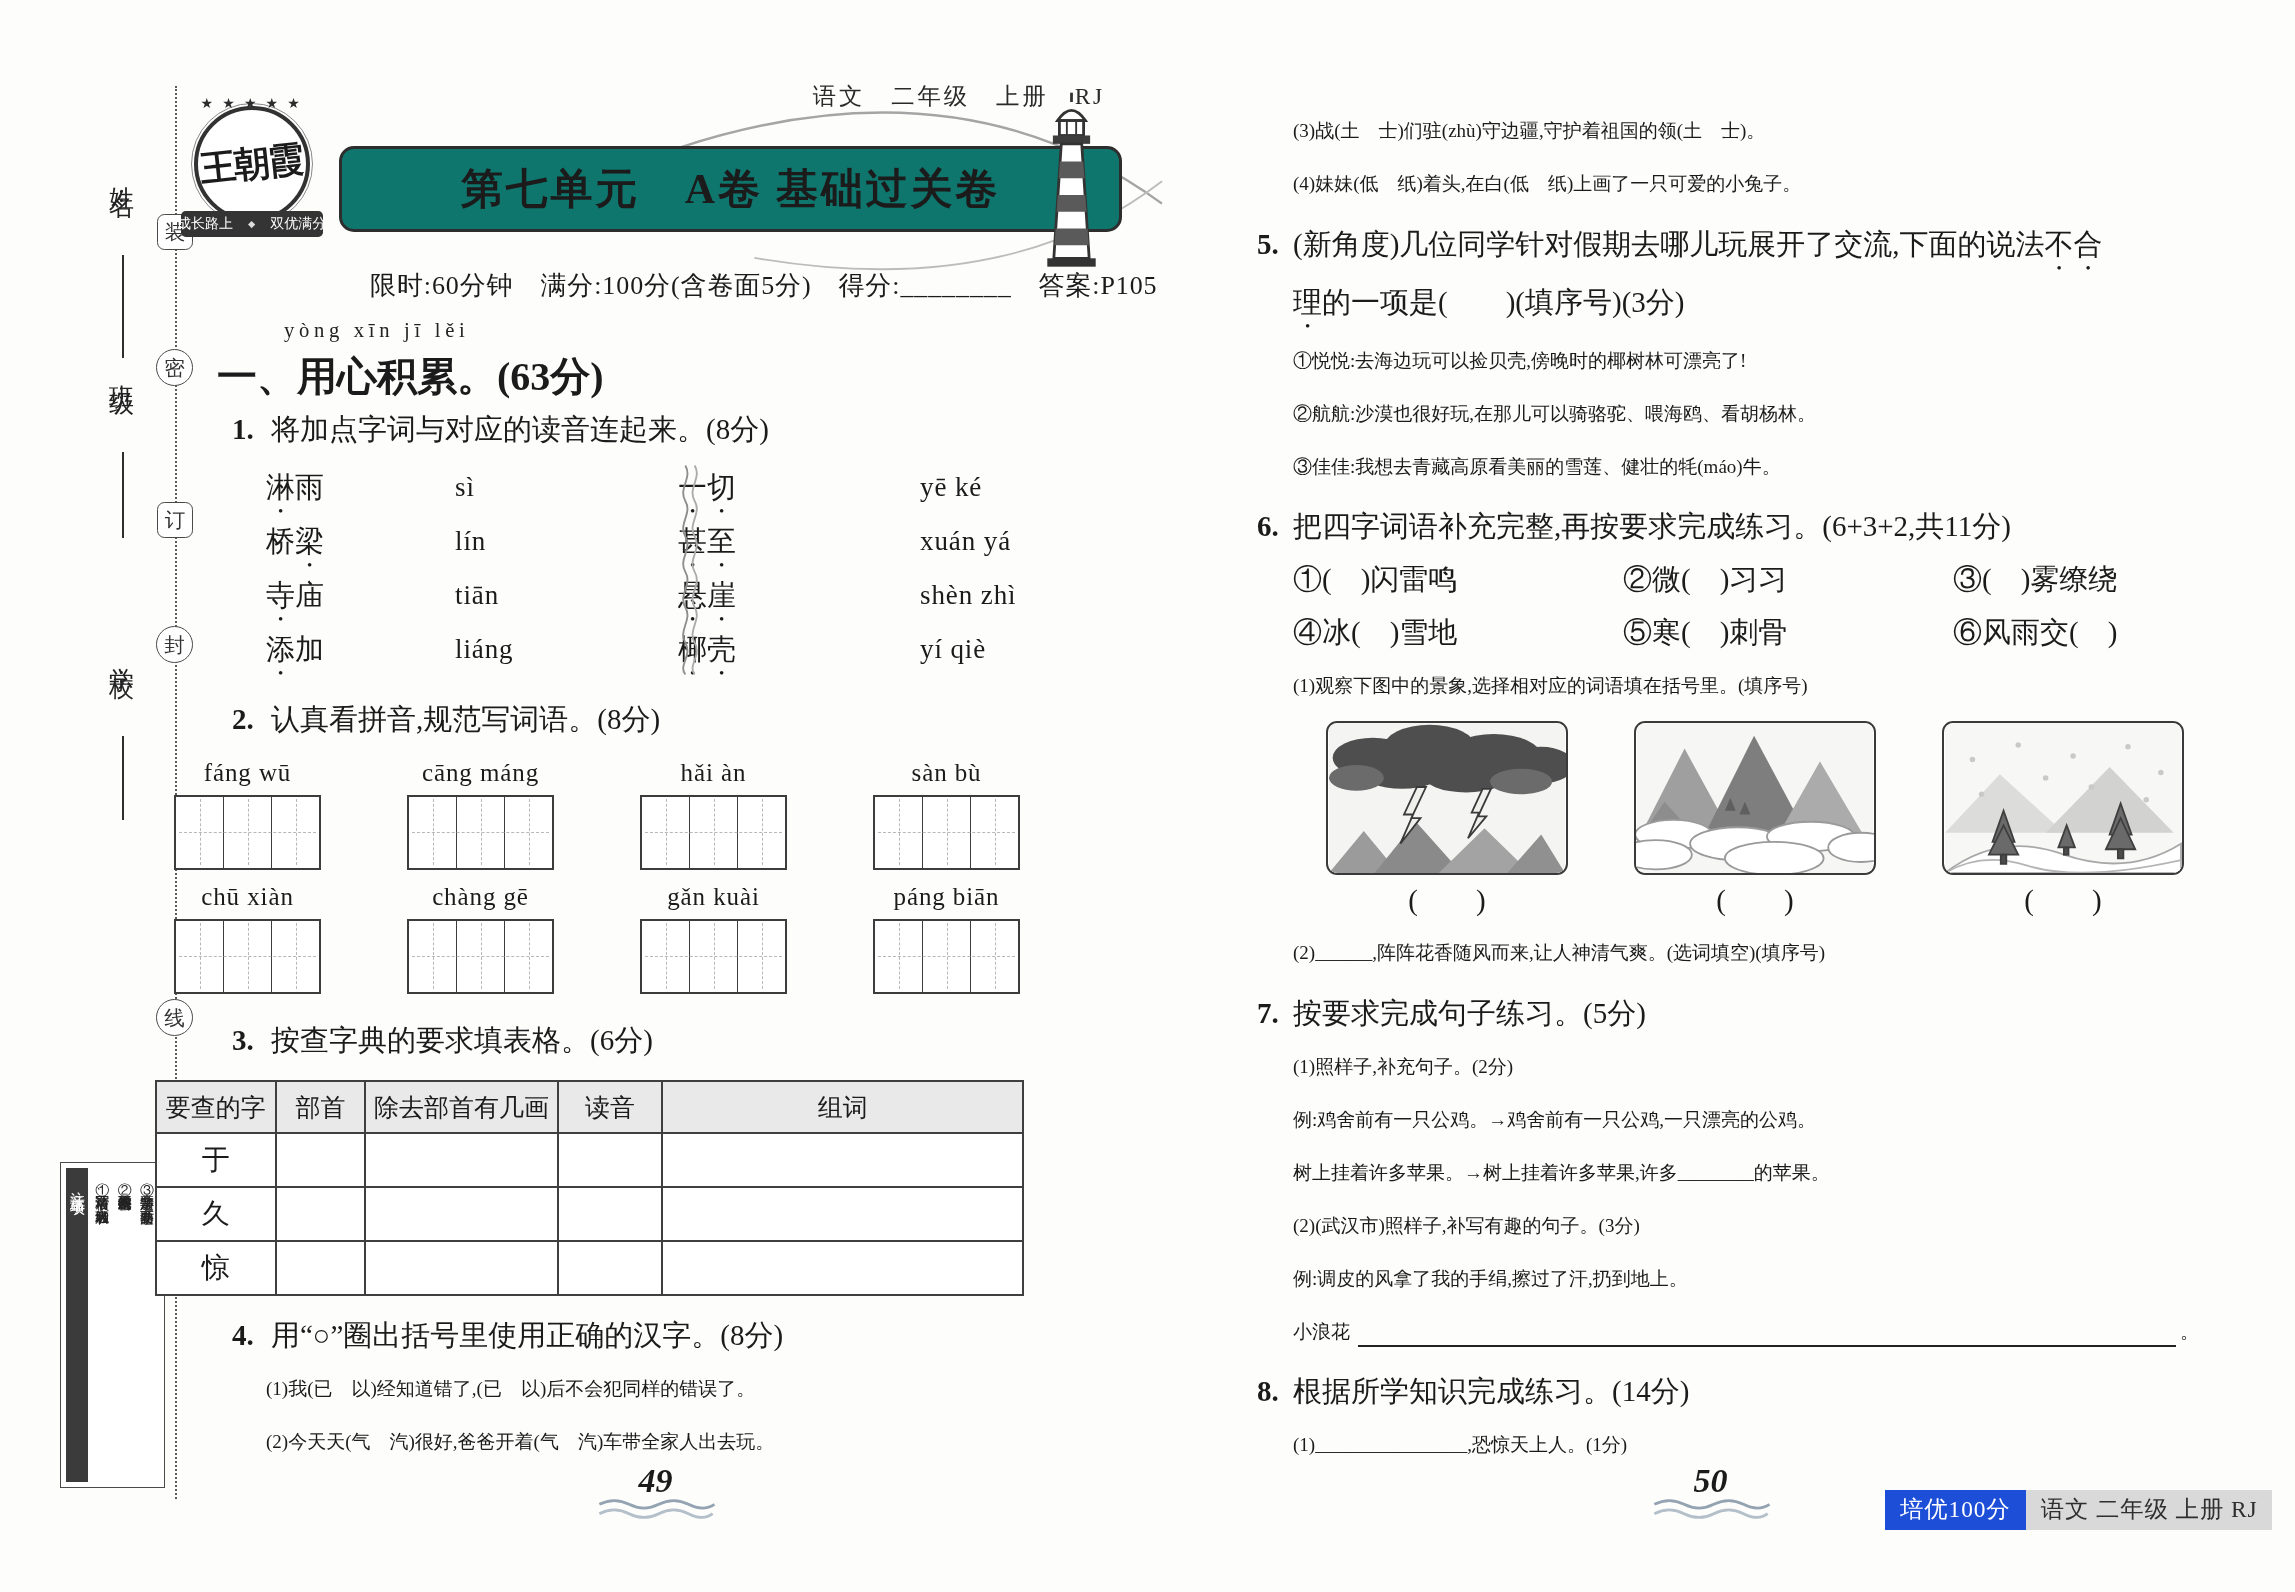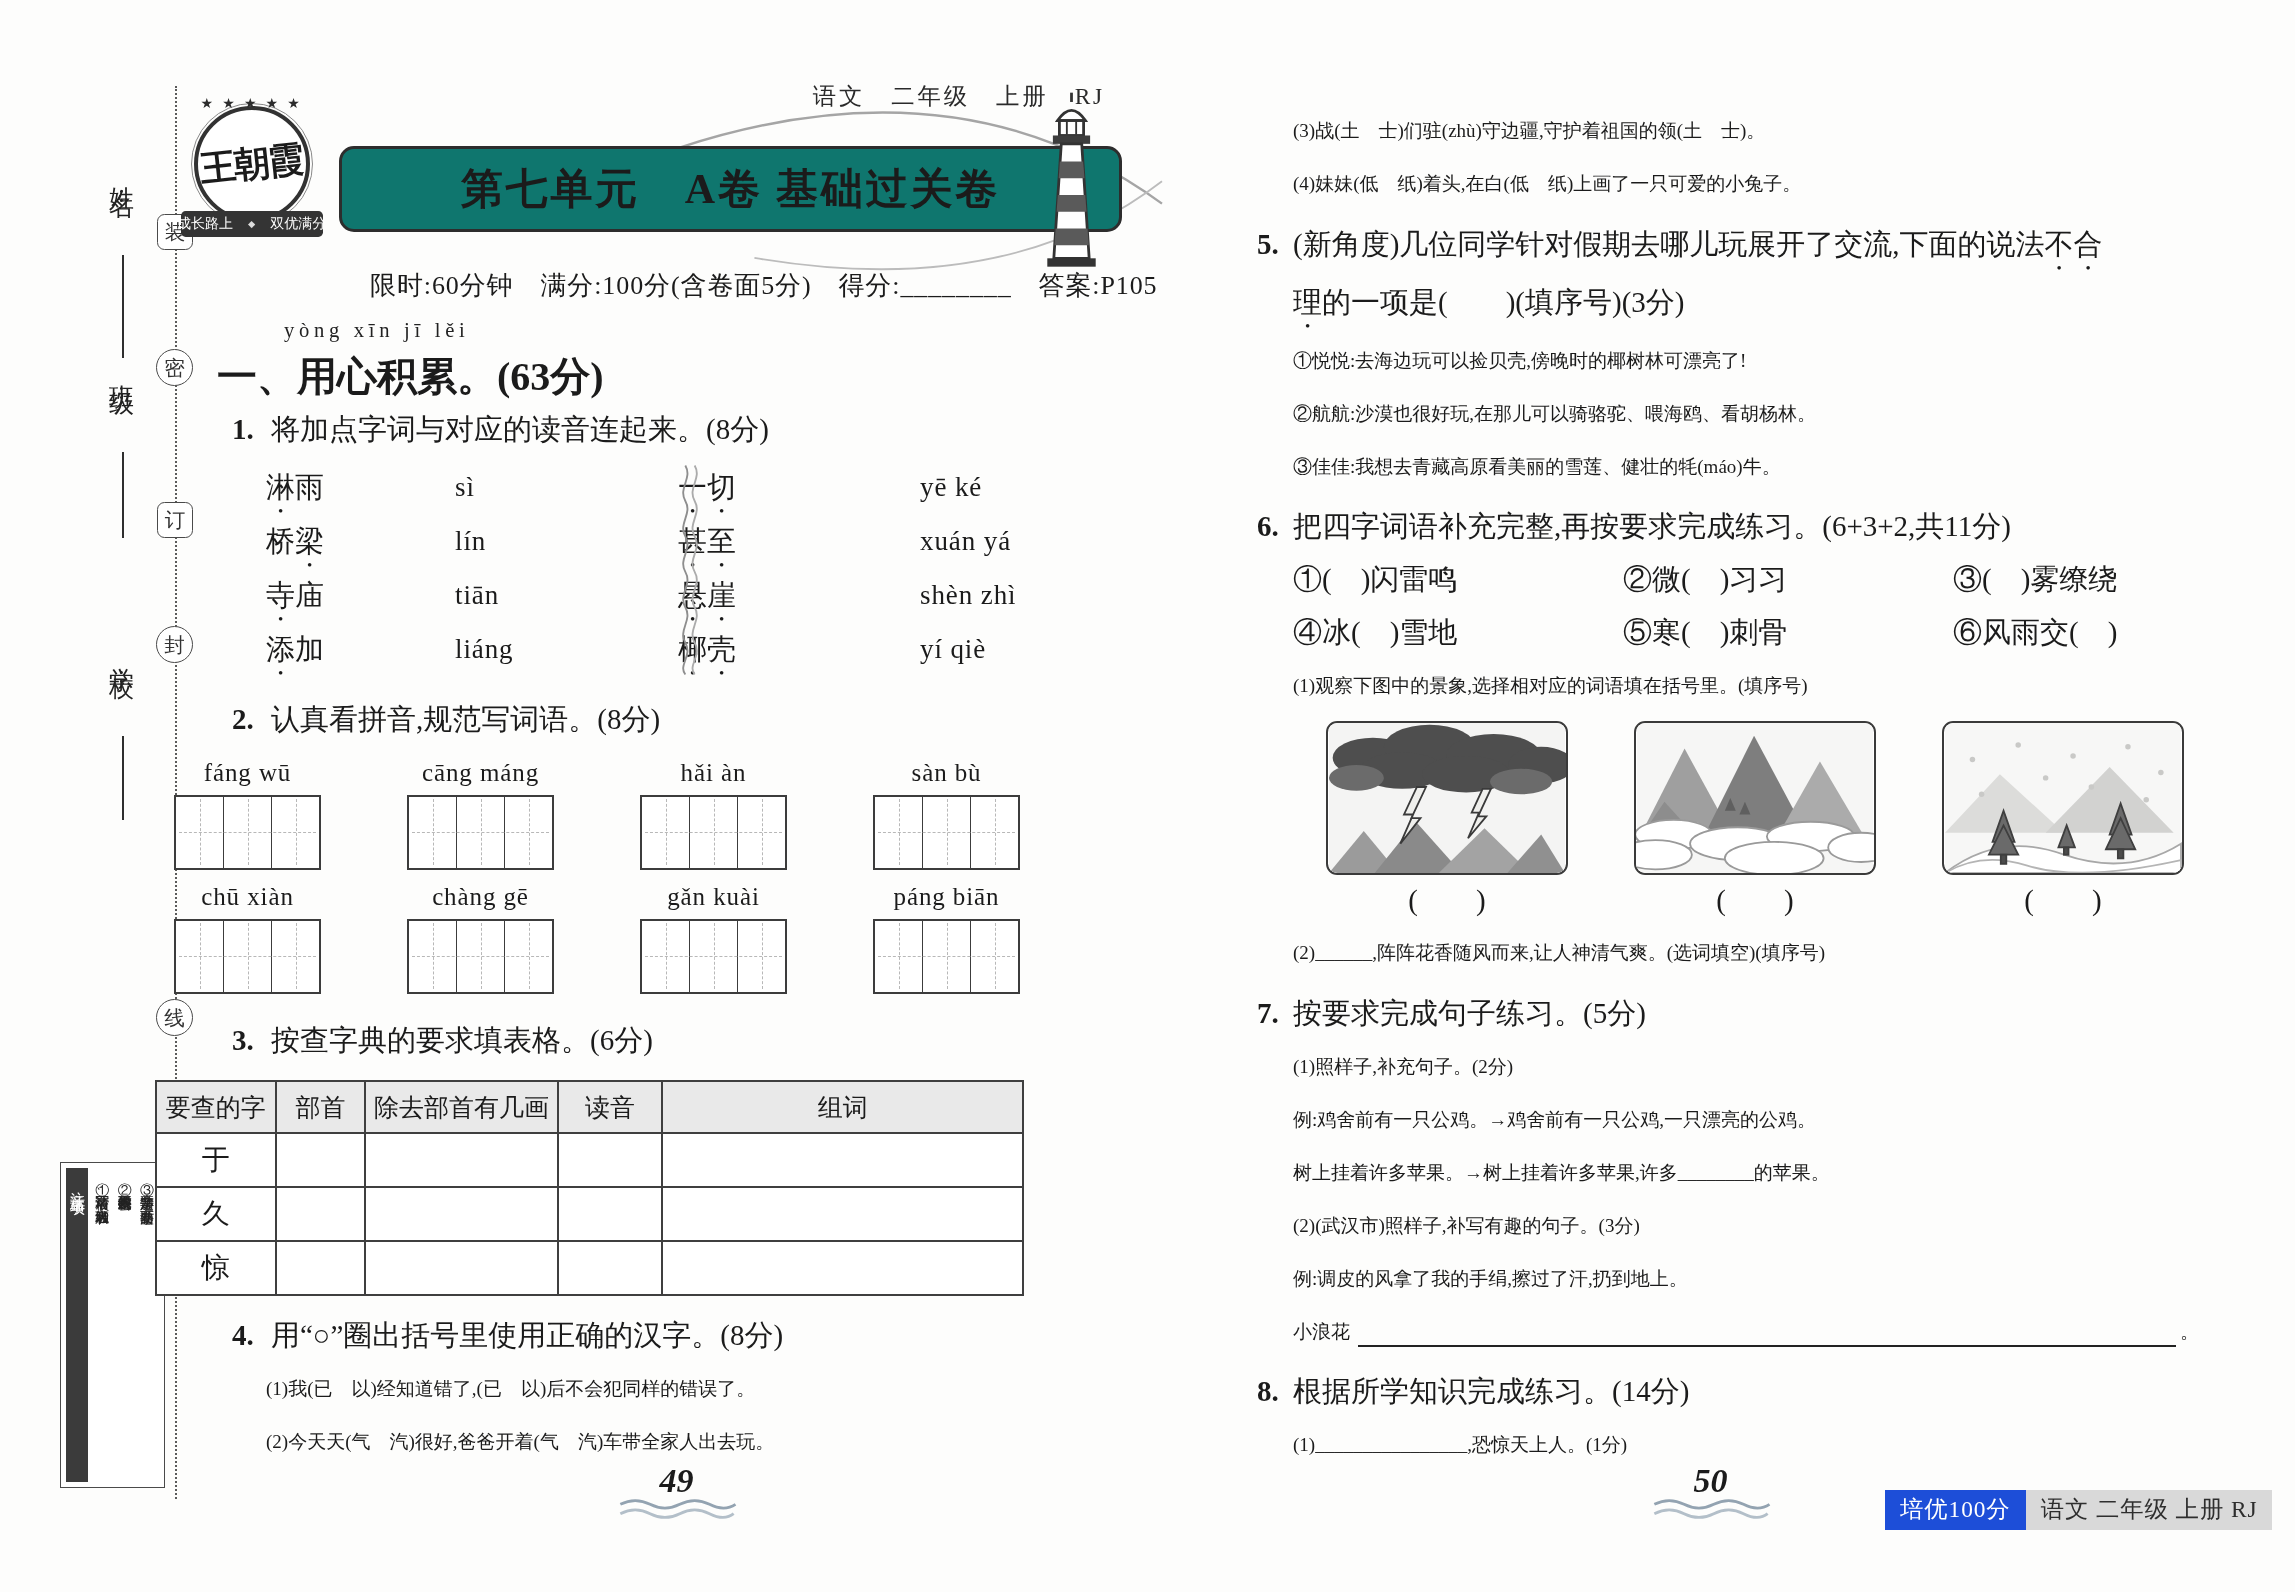--- a/index.html
+++ b/index.html
@@ -460,21 +460,21 @@
     <span>。</span>
   </div>
 
   <div class="qline mt8">
     <span class="qnum">8.</span>
     <span class="qtext">根据所学知识完成练习。(14分)</span>
   </div>
   <div class="sub">(1)________________,恐惊天上人。(1分)</div>
 </div>
 
-<div class="pagefoot" style="left:606px">
+<div class="pagefoot" style="left:585px">
   <div class="pf-num">49</div>
   <svg width="122" height="26" viewBox="0 0 130 28">
     <path d="M4 9 Q20 1 36 9 T68 9 T100 9 T128 9" stroke="#93a3b1" stroke-width="3" fill="none"></path>
     <path d="M4 19 Q20 11 36 19 T68 19 T100 19 T126 19" stroke="#b3bfc9" stroke-width="3" fill="none"></path>
   </svg>
 </div>
 <div class="pagefoot" style="left:1640px">
   <div class="pf-num">50</div>
   <svg width="122" height="26" viewBox="0 0 130 28">
     <path d="M4 9 Q20 1 36 9 T68 9 T100 9 T128 9" stroke="#93a3b1" stroke-width="3" fill="none"></path>

